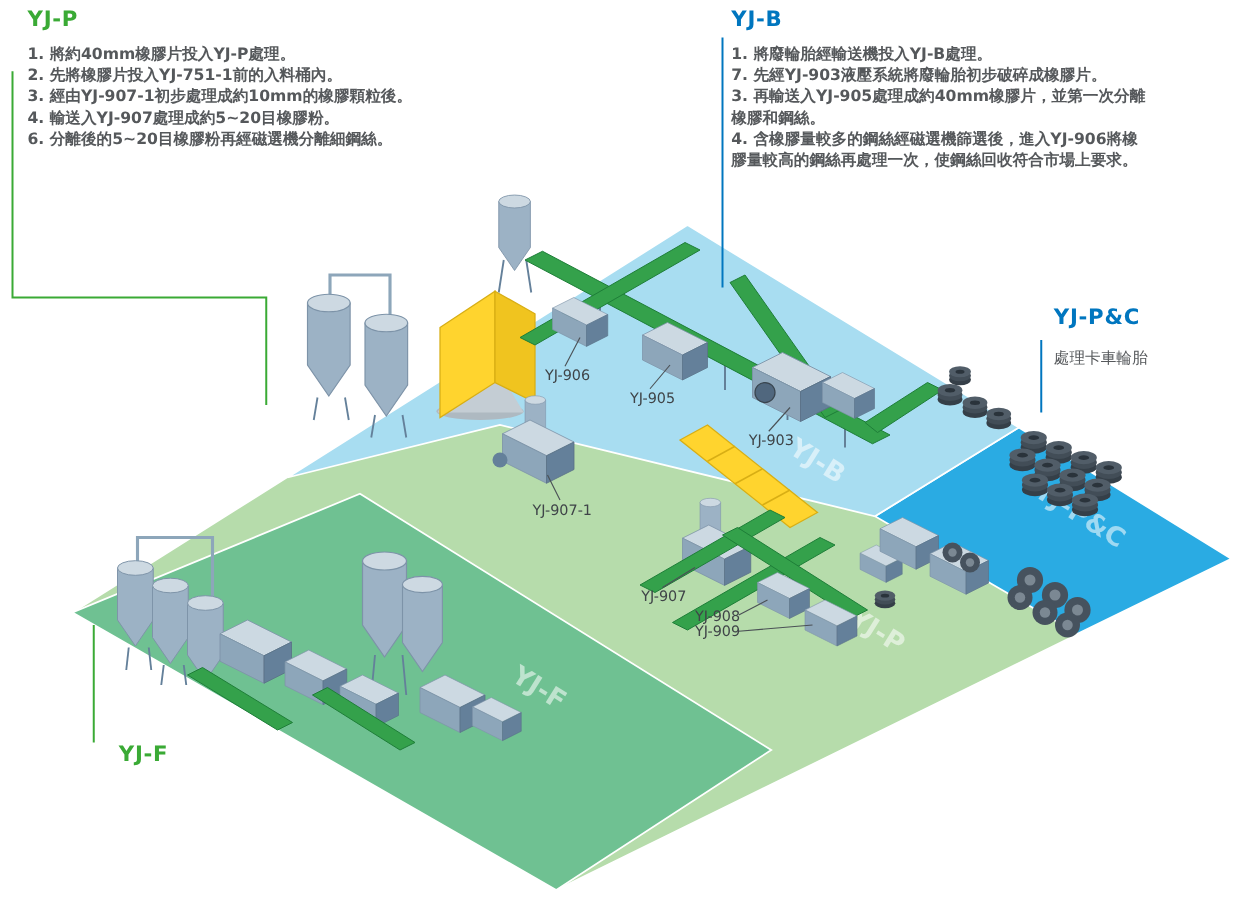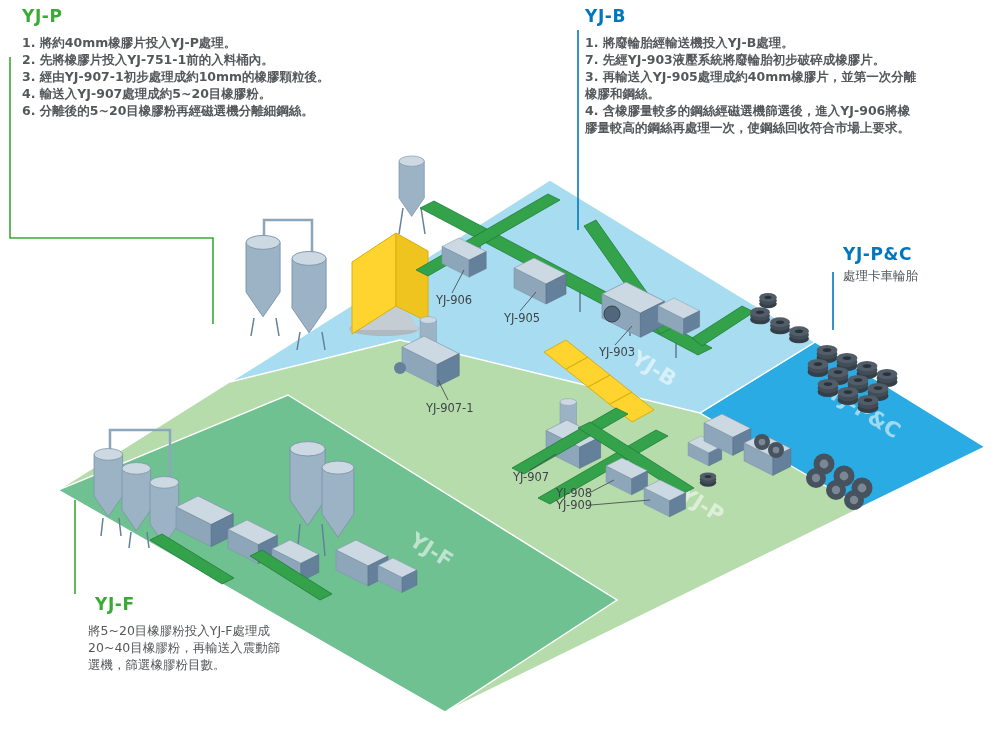--- a/index.html
+++ b/index.html
@@ -5,21 +5,21 @@
   html,body{margin:0;padding:0;}
   body{width:1000px;height:732px;position:relative;background:#ffffff;
        font-family:"DejaVu Sans","Liberation Sans",sans-serif;overflow:hidden;}
   .stage{position:absolute;inset:0;}
   .diagram{position:absolute;left:0;top:0;}
   .txt{position:absolute;color:#55585b;font-size:12.5px;line-height:17px;}
   .sec-title{font-size:17px;font-weight:bold;letter-spacing:.6px;margin:0 0 9px 0;}
   .green{color:#3aaa35;}
   .blue{color:#0076bf;}
   .step{margin:0;font-weight:bold;}
-  .sub{margin-top:4px;}
+  .sub{margin-top:14px;}
 </style>
 </head>
 <body>
 
 <div class="stage">
 
 <svg class="diagram" width="1000" height="732" viewBox="0 0 1000 732">
   <defs>
     <g id="mbox">
       <polygon points="0,10 20,0 52,16 32,26" fill="#ccd9e2" stroke="#7d93a8" stroke-width="0.6"></polygon>
@@ -212,16 +212,15 @@
   <div class="step">4. 含橡膠量較多的鋼絲經磁選機篩選後，進入YJ-906將橡膠量較高的鋼絲再處理一次，使鋼絲回收符合市場上要求。</div>
 </div>
 
 <div class="txt" style="left:843px;top:246px;width:150px">
   <div class="sec-title blue" style="margin-bottom:4px">YJ-P&amp;C</div>
   <div class="sub">處理卡車輪胎</div>
 </div>
 
 <div class="txt" style="left:88px;top:596px;width:202px">
   <div class="sec-title green" style="margin-left:7px">YJ-F</div>
-  <div>將5~20目橡膠粉投入YJ-F處理成20~40目橡膠粉，再輸送入震動篩選機，篩選橡膠粉目數。</div>
 </div>
 
 </div>
 
 </body></html>

